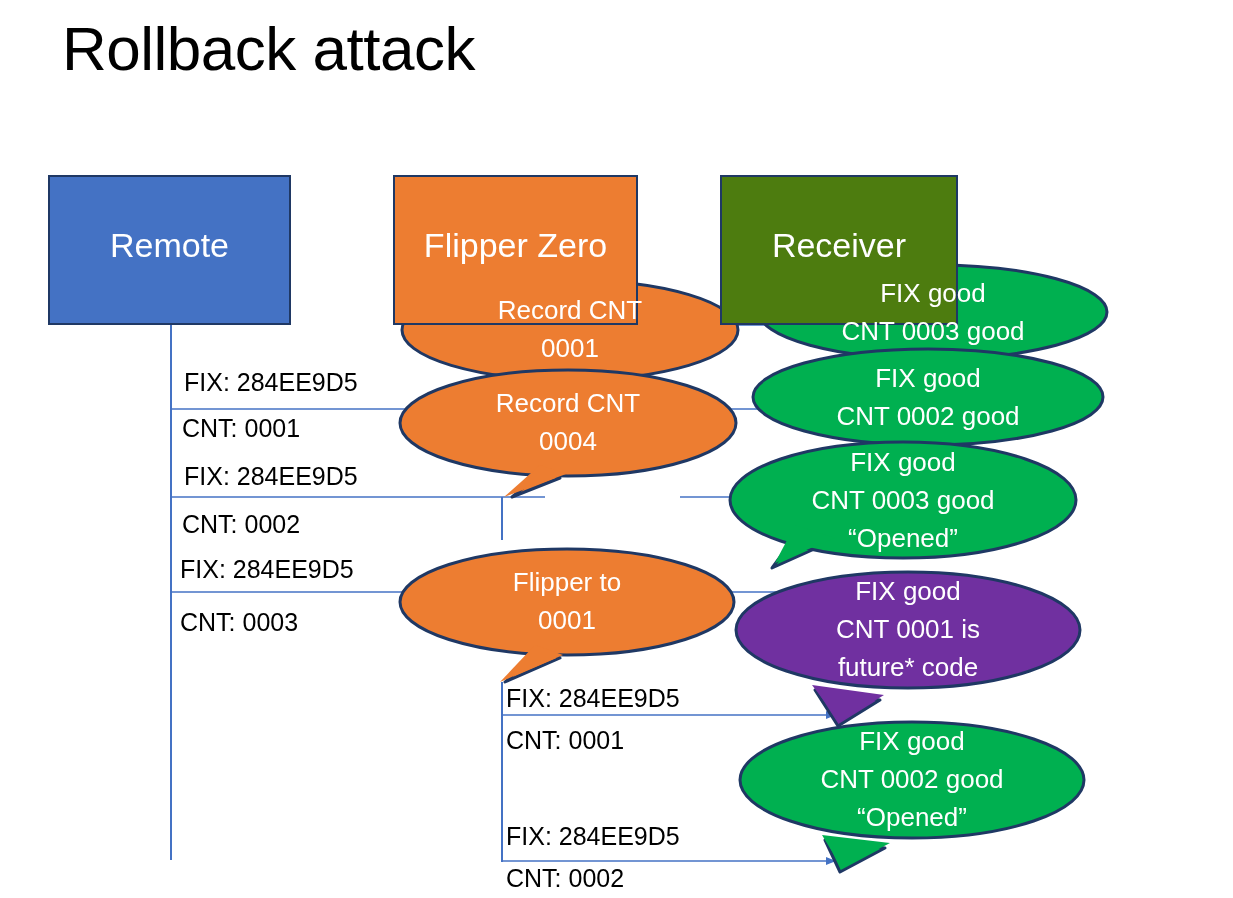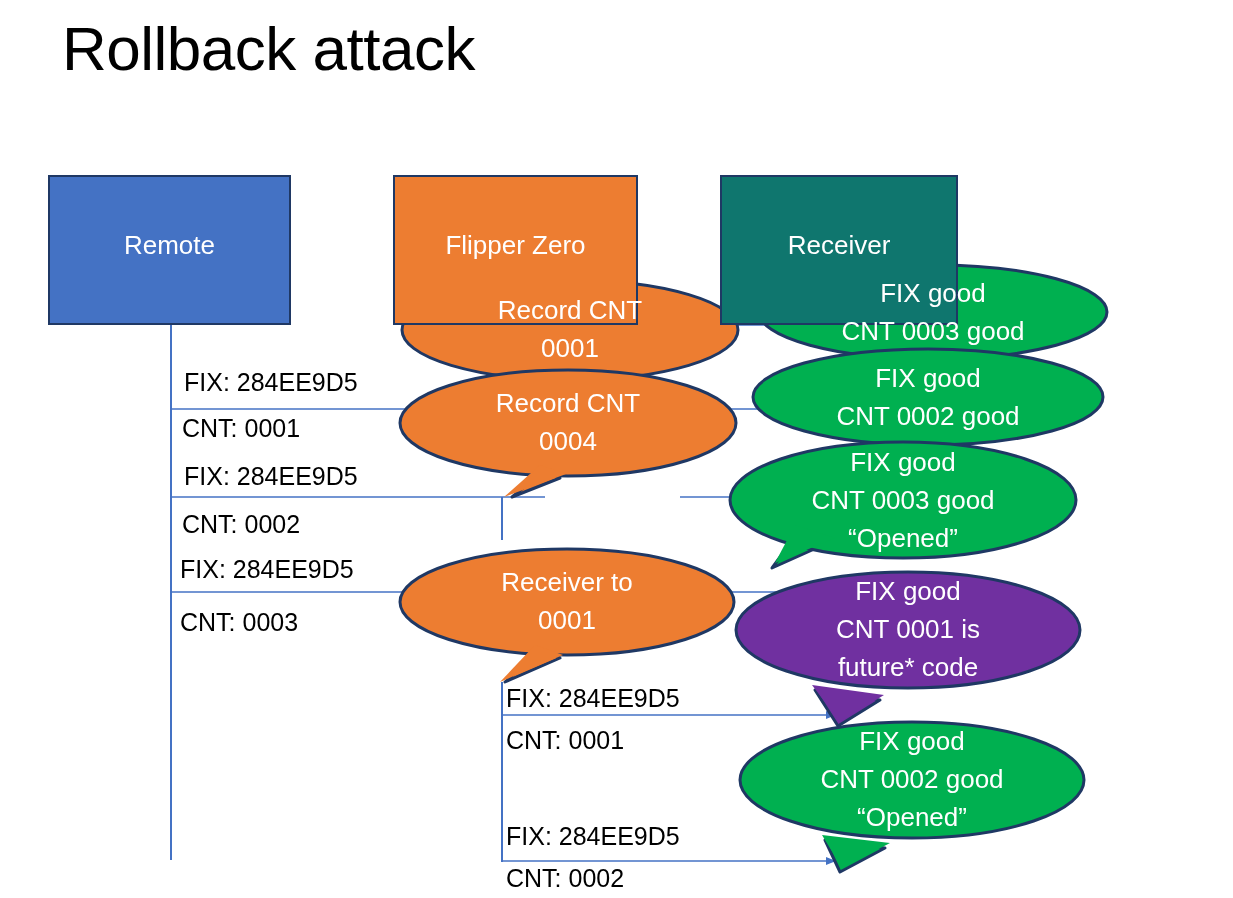--- a/index.html
+++ b/index.html
@@ -45,21 +45,21 @@
 
   
   .actor-box {
     position: absolute;
     box-sizing: border-box;
     border: 2px solid #1F3864;
     display: flex;
     align-items: center;
     justify-content: center;
     color: #ffffff;
-    font-size: 26px;
+    font-size: 34px;
     line-height: 30px;
     text-align: center;
     padding-bottom: 10px;
   }
   .actor-label {
     display: block;
     width: 100%;
     text-align: center;
   }
 
@@ -160,21 +160,21 @@
   </svg>
 
   <div class="actor-box" style="left:48px; top:175px; width:243px; height:150px; background:#4472C4;">
     <span class="actor-label">Remote</span>
   </div>
 
   <div class="actor-box" style="left:385px; top:175px; width:245px; height:150px; background:#ED7D31;margin-left:8px;">
     <span class="actor-label">Flipper Zero</span>
   </div>
 
-  <div class="actor-box" style="left:720px; top:175px; width:238px; height:150px; background:#0f766e;">
+  <div class="actor-box" style="left:720px; top:175px; width:238px; height:150px; background:#4d7c0f;">
     <span class="actor-label">Receiver</span>
   </div>
 
   <div class="msg-label" style="left:184px; top:367px;">FIX: 284EE9D5</div>
   <div class="msg-label" style="left:182px; top:413px;">CNT: 0001</div>
 
   <div class="msg-label" style="left:184px; top:461px;">FIX: 284EE9D5</div>
   <div class="msg-label" style="left:182px; top:509px;">CNT: 0002</div>
 
   <div class="msg-label" style="left:180px; top:554px;">FIX: 284EE9D5</div>
@@ -190,21 +190,21 @@
     <span>Record CNT</span>
     <span>0001</span>
   </div>
 
   <div class="callout-text" style="left:418px; top:384px; width:300px;">
     <span>Record CNT</span>
     <span>0004</span>
   </div>
 
   <div class="callout-text" style="left:417px; top:563px; width:300px;">
-    <span>Receiver to</span>
+    <span>Flipper to</span>
     <span>0001</span>
   </div>
 
   <div class="callout-text" style="left:783px; top:274px; width:300px;">
     <span>FIX good</span>
     <span>CNT 0003 good</span>
   </div>
 
   <div class="callout-text" style="left:778px; top:359px; width:300px;">
     <span>FIX good</span>

